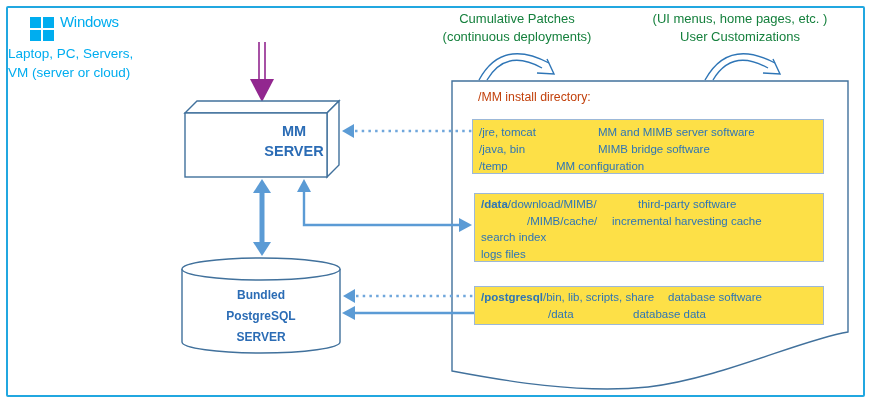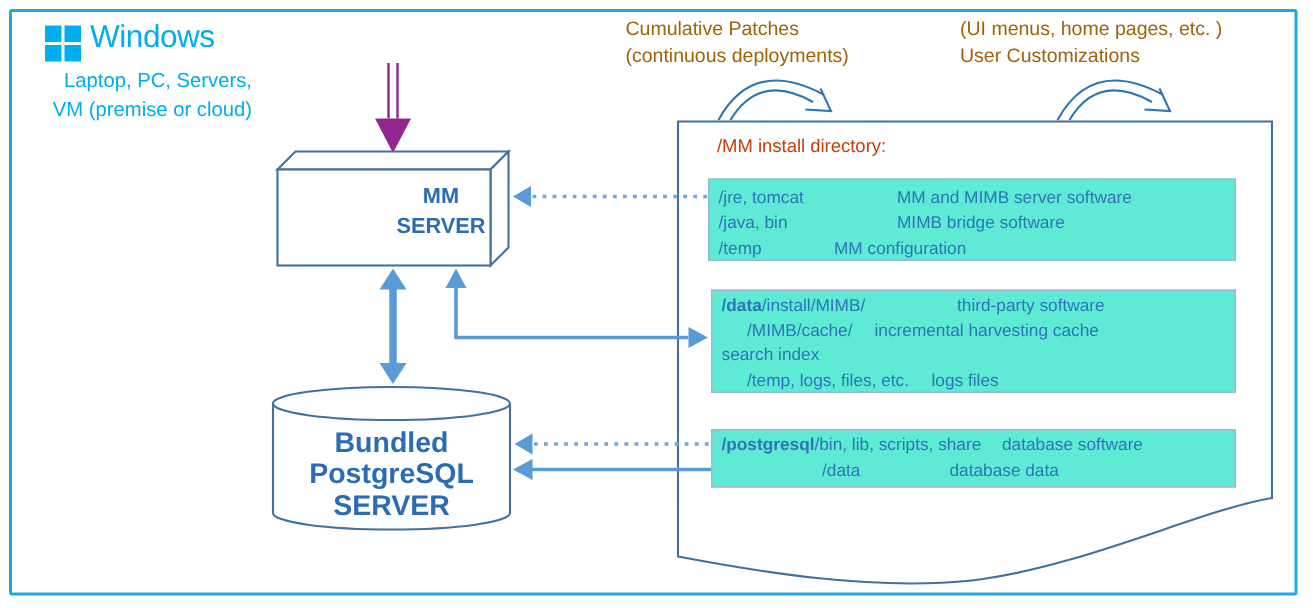--- a/index.html
+++ b/index.html
@@ -11,46 +11,46 @@
   #frame{
     left:6px;top:6px;width:855px;height:387px;
     border:2px solid #21A7E0;border-radius:2px;
   }
   #shapes{left:0;top:0;z-index:1;}
   .txt{z-index:2;}
   
   #winlogo{left:30px;top:17px;width:24px;height:24px;display:grid;
     grid-template-columns:11px 11px;grid-template-rows:11px 11px;gap:2px;}
   #winlogo div{background:#00ADEF;}
-  #winword{left:60px;top:13px;font-size:21px;color:#00ADEF;letter-spacing:-0.3px;}
-  #platform{left:8px;top:44px;width:160px;text-align:right;color:#00ADEF;
+  #winword{left:60px;top:13px;font-size:15px;color:#00ADEF;letter-spacing:-0.3px;}
+  #platform{left:8px;top:44px;width:160px;text-align:left;color:#00ADEF;
     font-size:13.5px;line-height:19px;}
   
-  .annot{width:200px;color:#a16207;font-size:13px;line-height:18px;}
+  .annot{width:200px;text-align:center;color:#15803d;font-size:13px;line-height:18px;}
   #annot-patches{left:417px;top:10px;}
   #annot-custom{left:640px;top:10px;}
   
   #mm-label{left:185px;top:121px;width:142px;text-align:center;color:#2B6CB5;
     font-weight:bold;font-size:14.5px;line-height:20px;margin-left:38px;}
   #pg-label{left:182px;top:285px;width:158px;text-align:center;color:#2B6CB5;
-    font-weight:bold;font-size:19px;line-height:21px;}
+    font-weight:bold;font-size:12px;line-height:21px;}
   
   #dir-title{left:478px;top:90px;color:#c2410c;font-size:12.3px;}
-  .dirbox{background:#5eead4;border:1px solid #9CB8D8;color:#2E75B6;
+  .dirbox{background:#fde047;border:1px solid #9CB8D8;color:#2E75B6;
     font-size:11.5px;padding:3px 0 0 6px;box-sizing:border-box;white-space:nowrap;}
   #box1{left:472px;top:119px;width:352px;height:55px;line-height:17px;padding-top:4px;}
   #box2{left:474px;top:193px;width:350px;height:69px;line-height:16.5px;padding-top:2px;}
   #box3{left:474px;top:286px;width:350px;height:39px;line-height:17px;padding-top:2px;}
   .row{display:flex;}
   .path{display:inline-block;flex:none;white-space:pre;}
   .path b{font-weight:bold;}
   .desc{white-space:pre;}
   .pw119{width:119px}.pw77{width:77px}
   .pw157{width:157px}.pw85{width:85px}.pw123{width:123px}.pw187{width:187px}
-  .ml34{margin-left:17px}.ml67{margin-left:67px}
+  .ml34{margin-left:46px}.ml67{margin-left:67px}
 </style>
 </head>
 <body>
 
 <svg id="shapes" class="abs" width="875" height="405" viewBox="0 0 875 405">
 
   <path d="M452,81 L848,81 L848,332 C800,340 722,378 648,387 C580,394 505,381 452,371 Z" fill="#ffffff" stroke="#41719C" stroke-width="1.4"></path>
 
   <g stroke="#2E75B6" stroke-width="1.4" fill="none">
     <path d="M479,80 Q502,38 549,63"></path>
@@ -113,21 +113,21 @@
 
 <div id="winlogo" class="abs txt">
   <div></div>
     <div></div>
     <div></div>
     <div></div>
 </div>
 <div id="winword" class="abs txt">Windows</div>
 <div id="platform" class="abs txt">
   <div>Laptop, PC, Servers,</div>
-  <div>VM (premise or cloud)</div>
+  <div>VM (server or cloud)</div>
 </div>
 
 <div id="annot-patches" class="abs txt annot">
   <div>Cumulative Patches</div>
   <div>(continuous deployments)</div>
 </div>
 <div id="annot-custom" class="abs txt annot">
   <div>(UI menus, home pages, etc. )</div>
   <div>User Customizations</div>
 </div>
@@ -154,32 +154,31 @@
     <span class="desc">MIMB bridge software</span>
   </div>
   <div class="row">
     <span class="path pw77"><b></b><span>/temp</span></span>
     <span class="desc">MM configuration</span>
   </div>
 </div>
 
 <div id="box2" class="abs txt dirbox">
   <div class="row">
-    <span class="path pw157"><b>/data</b><span>/install/MIMB/</span></span>
+    <span class="path pw157"><b>/data</b><span>/download/MIMB/</span></span>
     <span class="desc">third-party software</span>
   </div>
   <div class="row">
     <span class="path pw85 ml34"><b></b><span>/MIMB/cache/</span></span>
     <span class="desc">incremental harvesting cache</span>
   </div>
   <div class="row">
     <span class="desc">search index</span>
   </div>
   <div class="row">
-    <span class="path pw123 ml34"><b></b><span>/temp, logs, files, etc.</span></span>
     <span class="desc">logs files</span>
   </div>
 </div>
 
 <div id="box3" class="abs txt dirbox">
   <div class="row">
     <span class="path pw187"><b>/postgresql</b><span>/bin, lib, scripts, share</span></span>
     <span class="desc">database software</span>
   </div>
   <div class="row">

